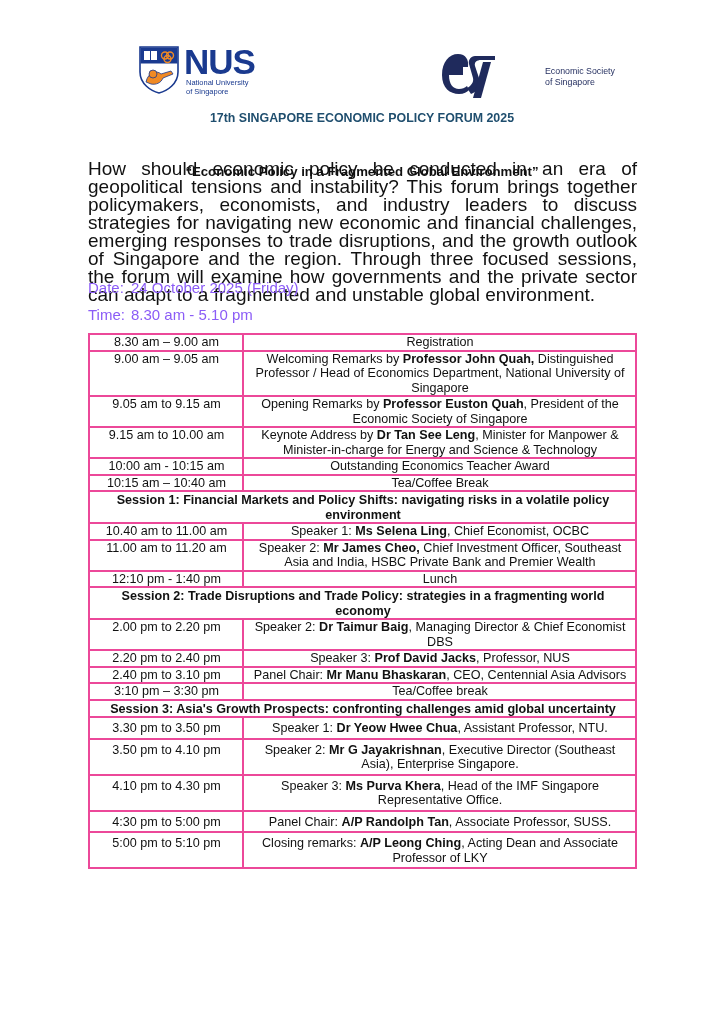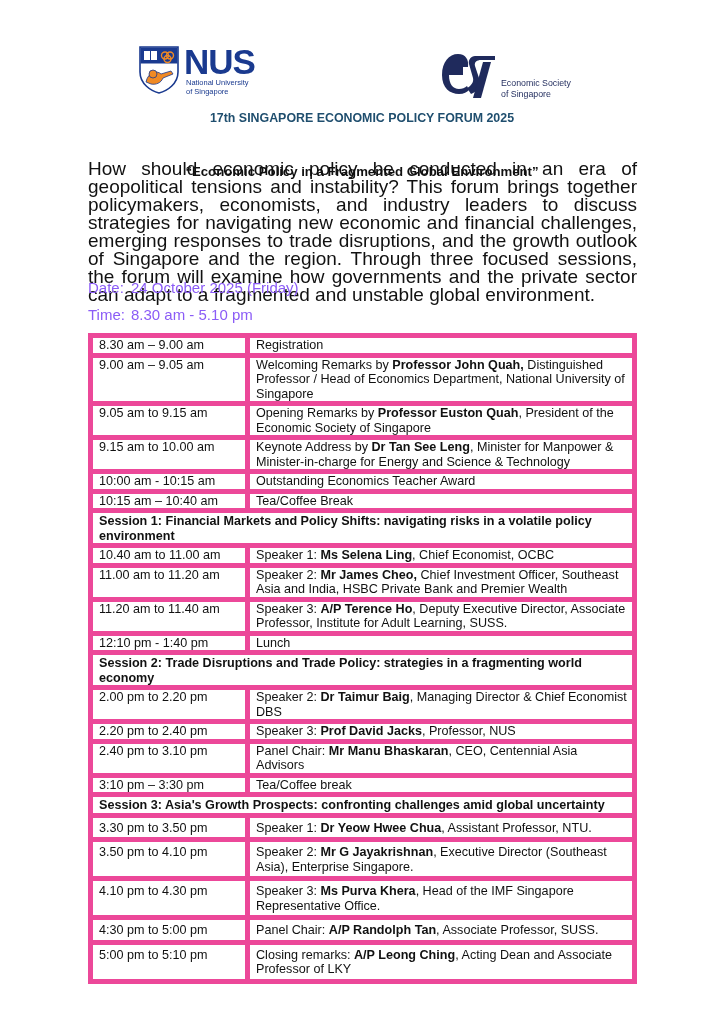--- a/index.html
+++ b/index.html
@@ -6,38 +6,38 @@
     body {
       width: 724px; height: 1024px; position: relative; overflow: hidden;
       font-family: "Liberation Sans", sans-serif; color: #000;
     }
     .logos { position: absolute; top: 44px; left: 0; width: 724px; height: 60px; }
     .nus-logo { position: absolute; left: 139px; top: 2px; display: flex; align-items: flex-start; }
     .nus-crest { width: 40px; height: 48px; }
     .nus-text { margin-left: 5px; }
     .nus-big { font-family: "Liberation Sans", sans-serif; font-weight: bold; color: #1a3a8f; font-size: 35px; line-height: 32px; letter-spacing: -1px; }
     .nus-small { font-size: 7.5px; color: #1a3a8f; line-height: 9px; margin-left: 2px; }
-    .ess-logo { position: absolute; left: 437px; top: 4px; display: flex; align-items: flex-end; }
+    .ess-logo { position: absolute; left: 437px; top: 4px; display: flex; align-items: center; gap: 44px; }
     .ess-mark { width: 60px; height: 52px; }
     .ess-text { font-size: 8.8px; color: #1f2a5c; line-height: 11px; margin-left: 4px; margin-top: 6px; }
 
     .forum-title { position: absolute; top: 111px; left: 0; width: 724px; text-align: center;
       font-size: 12.4px; font-weight: bold; color: #1f4e6e; }
     .forum-subtitle { position: absolute; top: 134px; left: 0; width: 724px; text-align: center;
       font-size: 13.2px; font-weight: bold; color: #111; margin-top: 30px; }
     .intro { position: absolute; top: 160px; left: 88px; width: 549px; font-size: 19px; line-height: 18px;
       text-align: justify; color: #111; margin: 0; }
     .meta-line { position: absolute; left: 88px; font-size: 15px; color: #8b5cf6; }
     .meta-line .lbl { display: inline-block; width: 43px; }
     .date-line { top: 279px; }
     .time-line { top: 306px; }
 
     table.agenda { position: absolute; top: 333px; left: 88px; width: 549px; border-collapse: collapse;
       font-size: 12.6px; line-height: 14.5px; color: #111; }
-    table.agenda td { border: 5px solid #ec4899; padding: 0 5px 0 6px; vertical-align: top; }
+    table.agenda td { border: 2px solid #ec4899; padding: 0 5px 0 6px; vertical-align: top; text-align: center; }
     table.agenda td.time { width: 141px; }
     table.agenda td.session { font-weight: bold; padding-top: 1px; padding-bottom: 0; }
     table.agenda tr.tall td { padding-top: 3px; padding-bottom: 2px; }
     b { font-weight: bold; }
   </style>
 </head>
 <body>
 
 <div class="logos">
   <div class="nus-logo">
@@ -115,24 +115,20 @@
       </tr>
       <tr>
         <td class="time">10.40 am to 11.00 am</td>
         <td><span>Speaker 1: </span><b>Ms Selena Ling</b><span>, Chief Economist, OCBC</span></td>
       </tr>
       <tr>
         <td class="time">11.00 am to 11.20 am</td>
         <td><span>Speaker 2: </span><b>Mr James Cheo,</b><span> Chief Investment Officer, Southeast Asia and India, HSBC Private Bank and Premier Wealth</span></td>
       </tr>
       <tr>
-        <td class="time">11.20 am to 11.40 am</td>
-        <td><span>Speaker 3: </span><b>A/P Terence Ho</b><span>, Deputy Executive Director, Associate Professor, Institute for Adult Learning, SUSS.</span></td>
-      </tr>
-      <tr>
         <td class="time">12:10 pm - 1:40 pm</td>
         <td><span>Lunch</span><b></b><span></span></td>
       </tr>
       <tr>
         <td colspan="2" class="session">Session 2: Trade Disruptions and Trade Policy: strategies in a fragmenting world economy</td>
       </tr>
       <tr>
         <td class="time">2.00 pm to 2.20 pm</td>
         <td><span>Speaker 2: </span><b>Dr Taimur Baig</b><span>, Managing Director &amp; Chief Economist DBS</span></td>
       </tr>

